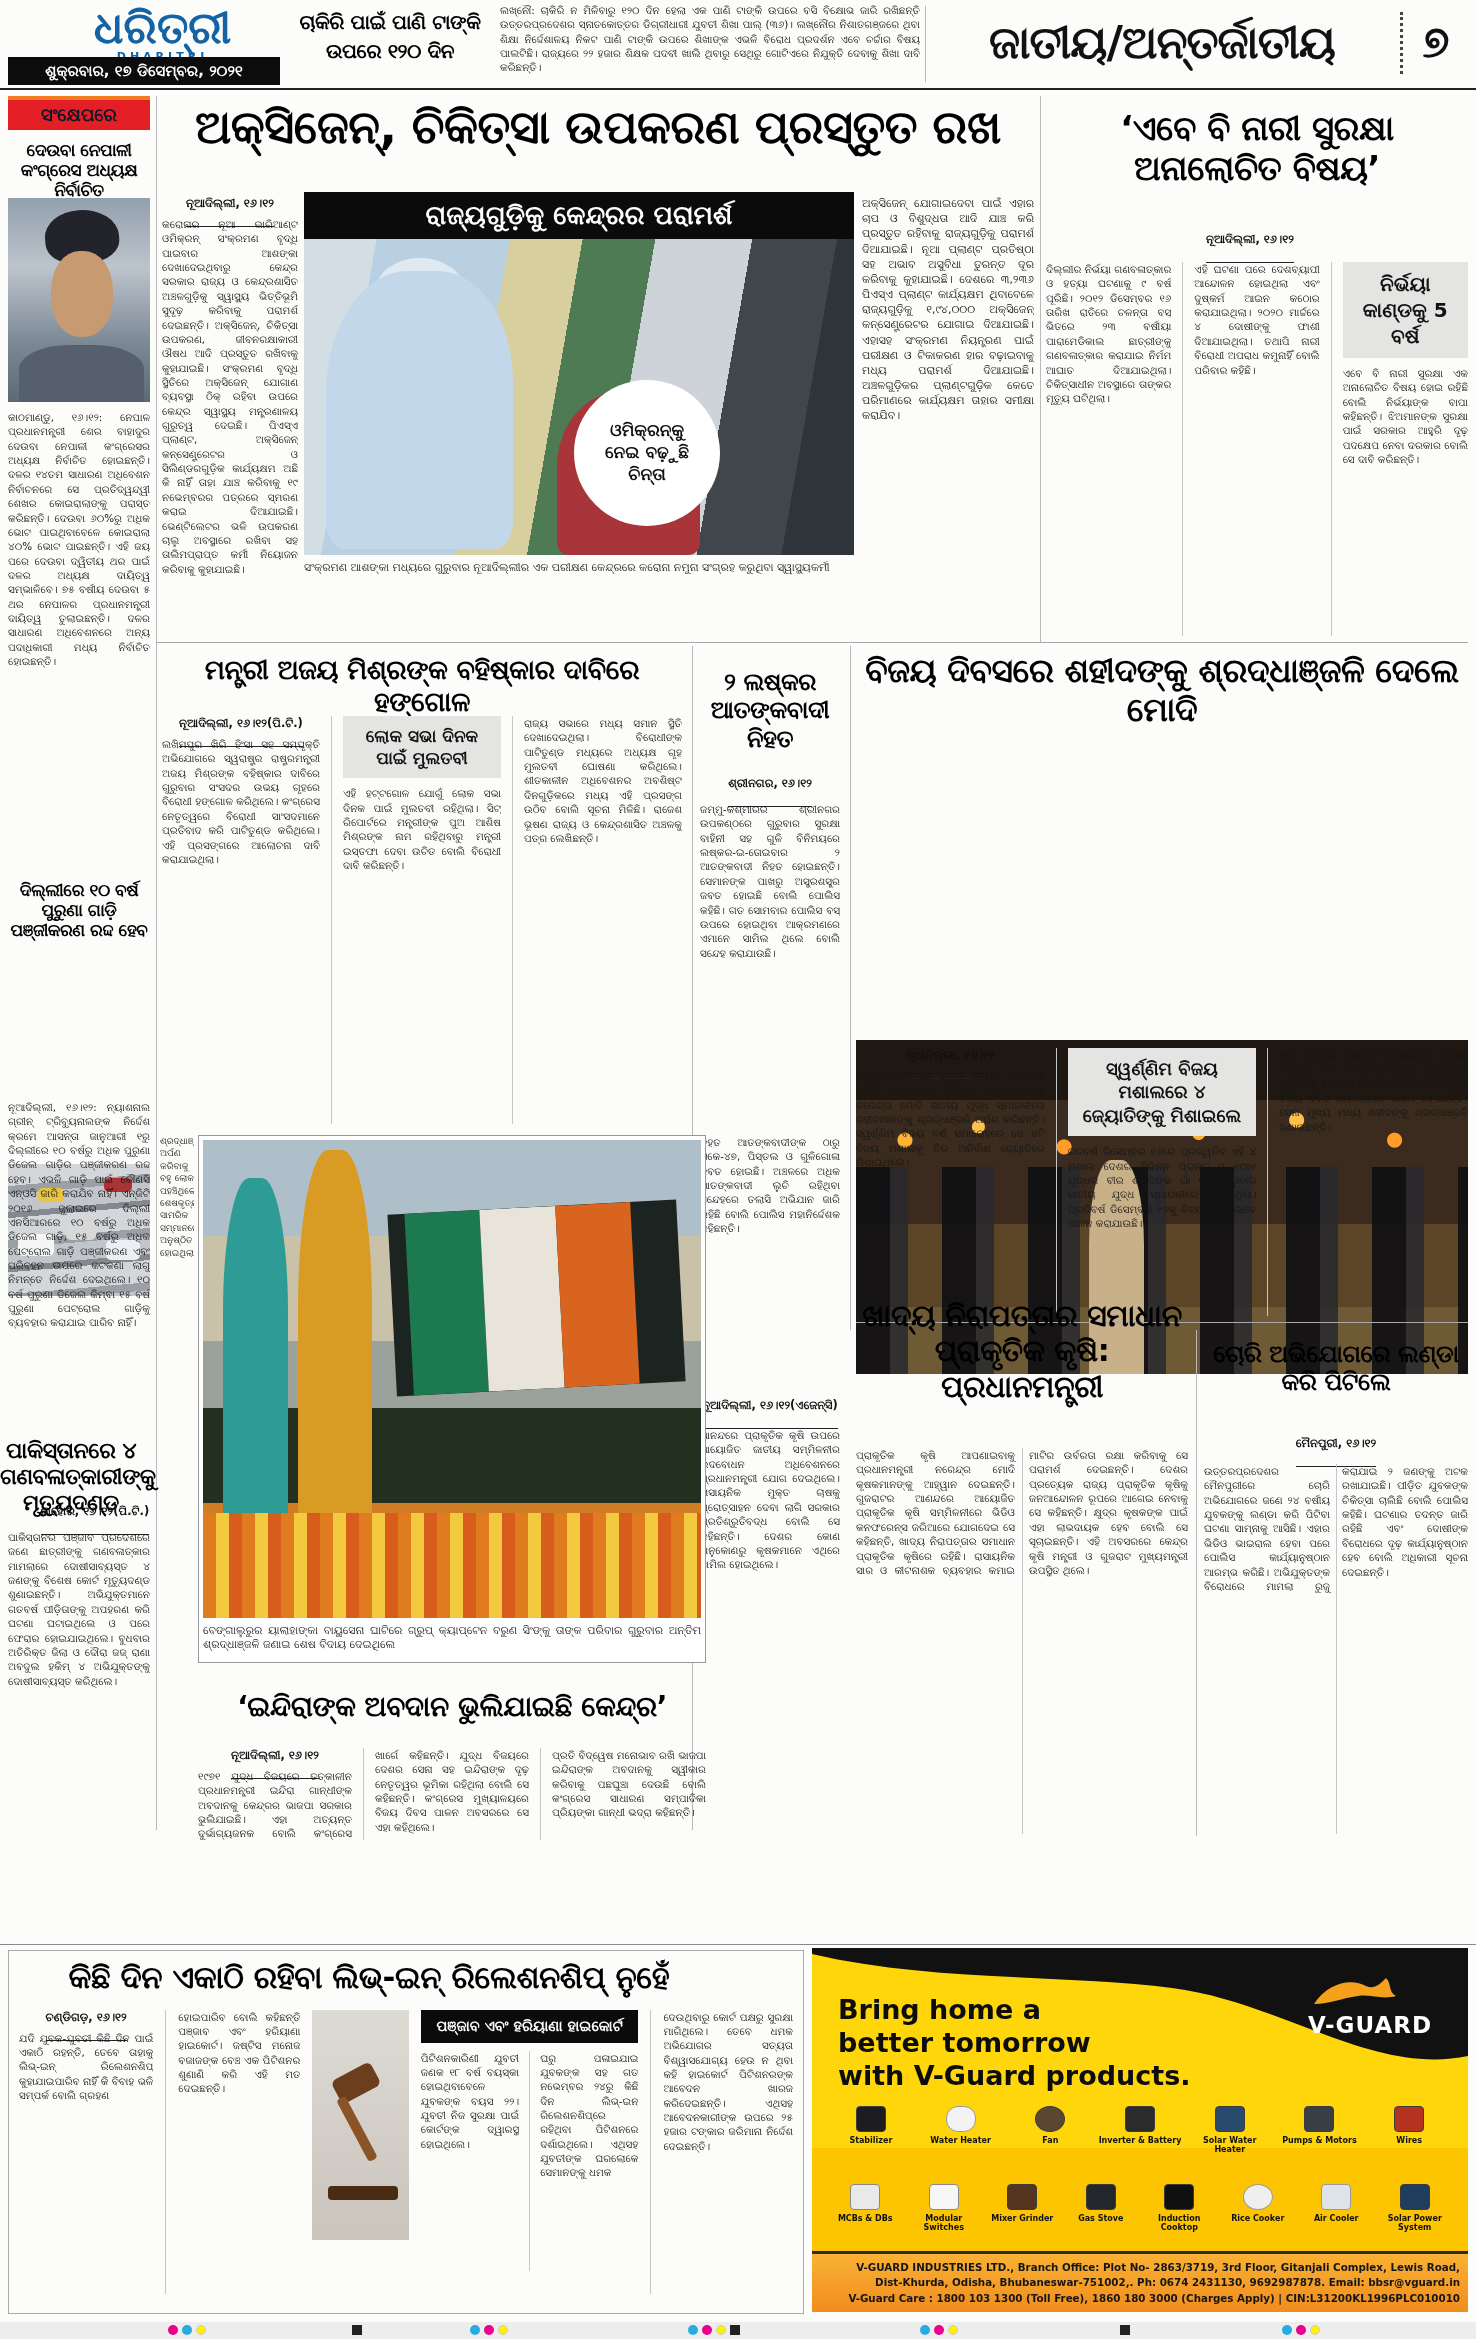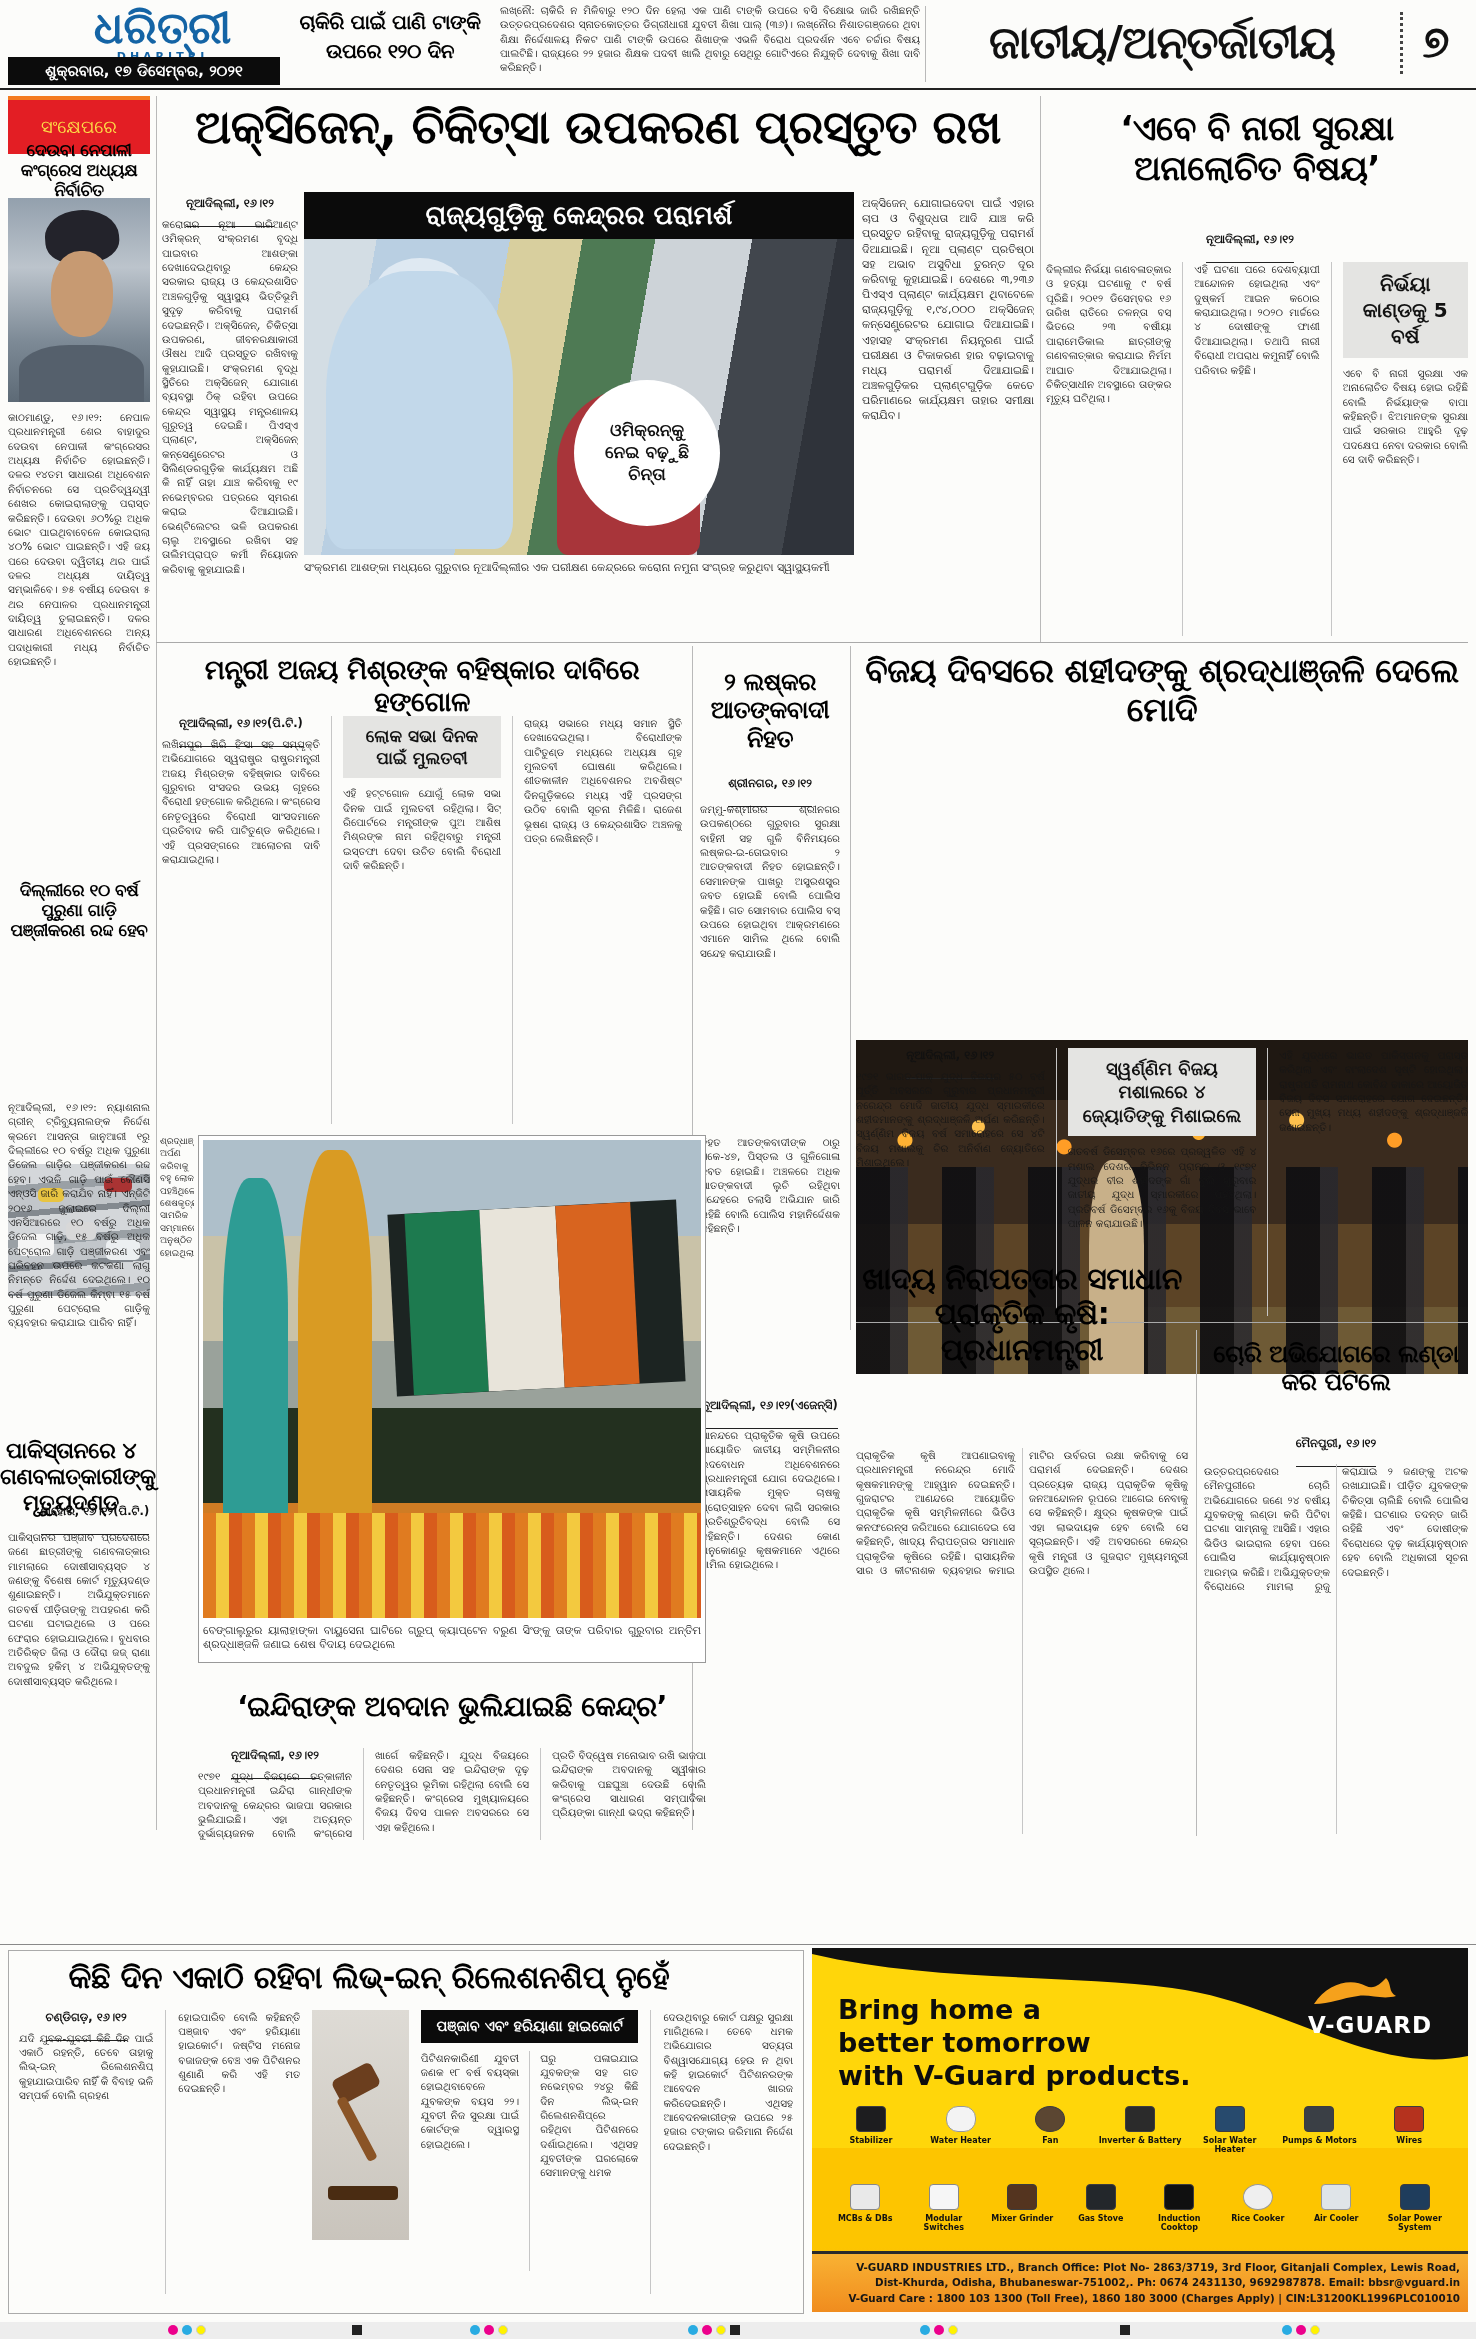--- a/index.html
+++ b/index.html
@@ -23,21 +23,21 @@
 .cols3>div+div{border-left:1px solid #c6c6c6;margin-left:11px;padding-left:11px}
 .photo{position:relative;overflow:hidden;background:#cfcfcf}
 .caption{font-size:11px;line-height:1.3;text-align:justify;overflow:hidden;color:#222}
 
 .logo-odia{font-size:44px;font-weight:700;color:#1464a5;text-align:center;line-height:1}
 .logo-latin{font-size:11px;font-weight:700;color:#1464a5;text-align:center;letter-spacing:4px}
 .datebar{background:#0c0c0c;color:#fff;font-weight:700;font-size:15px;text-align:center;line-height:28px}
 .section-title{font-size:45px;font-weight:700;text-align:center;letter-spacing:-1px}
 .pagenum{font-size:44px;font-weight:700;text-align:center}
 .dotted{position:absolute;border-left:3px dotted #444}
-.redbar{background:#e31e24;color:#fde047;font-weight:400;text-align:center;font-size:18px;padding:16px 0;border-top:4px solid #f47b20}
+.redbar{background:#e31e24;color:#0f172a;font-weight:700;text-align:center;font-size:18px;padding:4px 0;border-top:4px solid #f47b20}
 
 .ph-deuba{background:linear-gradient(180deg,#93a0ad,#bcc4cc 34%,#7d8a96 70%,#5d6a76)}
 .d-hat{position:absolute;left:26%;top:6%;width:52%;height:26%;background:#23232b;border-radius:48% 52% 40% 40%;transform:rotate(-4deg)}
 .d-face{position:absolute;left:30%;top:26%;width:44%;height:42%;background:#c79a72;border-radius:46%}
 .d-suit{position:absolute;left:8%;bottom:-2%;width:88%;height:30%;background:#55606c;border-radius:40% 40% 0 0}
 .ph-covid{background:linear-gradient(100deg,#d3dde4 0 12%,#b9cfe2 12% 34%,#d8cf9e 34% 46%,#4e7a54 46% 58%,#cdd3d8 58% 74%,#41464d 74% 88%,#2f333a 88%)}
 .c-ppe{position:absolute;left:4%;top:10%;width:34%;height:88%;background:#c2d8ea;border-radius:44% 40% 10% 10%}
 .c-cap{position:absolute;left:13%;top:6%;width:16%;height:20%;background:#dfe9f2;border-radius:50%}
 .c-red{position:absolute;left:46%;top:48%;width:26%;height:52%;background:#a8353a;border-radius:46% 46% 8% 8%}
 .c-mask{position:absolute;left:53%;top:58%;width:11%;height:12%;background:#d6404a;border-radius:40%}
@@ -216,21 +216,21 @@
   <div class="abs hd ctr" style="left:198px;top:1690px;width:508px;font-size:28px">‘ଇନ୍ଦିରାଙ୍କ ଅବଦାନ ଭୁଲିଯାଇଛି କେନ୍ଦ୍ର’</div>
   <div class="abs cols3" style="left:198px;top:1748px;width:508px;height:92px">
     <div>
       <div class="dateline"><span>ନୂଆଦିଲ୍ଲୀ, ୧୬।୧୨</span></div>
       <div class="body-txt sm">୧୯୭୧ ଯୁଦ୍ଧ ବିଜୟରେ ତତ୍କାଳୀନ ପ୍ରଧାନମନ୍ତ୍ରୀ ଇନ୍ଦିରା ଗାନ୍ଧୀଙ୍କ ଅବଦାନକୁ କେନ୍ଦ୍ରର ଭାଜପା ସରକାର ଭୁଲିଯାଇଛି। ଏହା ଅତ୍ୟନ୍ତ ଦୁର୍ଭାଗ୍ୟଜନକ ବୋଲି କଂଗ୍ରେସ ବରିଷ୍ଠ ନେତା ମଲ୍ଲିକାର୍ଜୁନ</div>
     </div>
     <div class="body-txt sm">ଖାର୍ଗେ କହିଛନ୍ତି। ଯୁଦ୍ଧ ବିଜୟରେ ଦେଶର ସେନା ସହ ଇନ୍ଦିରାଙ୍କ ଦୃଢ଼ ନେତୃତ୍ୱର ଭୂମିକା ରହିଥିଲା ବୋଲି ସେ କହିଛନ୍ତି। କଂଗ୍ରେସ ମୁଖ୍ୟାଳୟରେ ବିଜୟ ଦିବସ ପାଳନ ଅବସରରେ ସେ ଏହା କହିଥିଲେ।</div>
     <div class="body-txt sm">ପ୍ରତି ବିଦ୍ୱେଷ ମନୋଭାବ ରଖି ଭାଜପା ଇନ୍ଦିରାଙ୍କ ଅବଦାନକୁ ସ୍ୱୀକାର କରିବାକୁ ପଛଘୁଞ୍ଚା ଦେଉଛି ବୋଲି କଂଗ୍ରେସ ସାଧାରଣ ସମ୍ପାଦିକା ପ୍ରିୟଙ୍କା ଗାନ୍ଧୀ ଭଦ୍ରା କହିଛନ୍ତି।</div>
   </div>
 
-  <div class="abs hd ctr" style="left:856px;top:1261px;width:332px;font-size:30px">ଖାଦ୍ୟ ନିରାପତ୍ତାର ସମାଧାନ ପ୍ରାକୃତିକ କୃଷି: ପ୍ରଧାନମନ୍ତ୍ରୀ</div>
+  <div class="abs hd ctr" style="left:856px;top:1298px;width:332px;font-size:30px">ଖାଦ୍ୟ ନିରାପତ୍ତାର ସମାଧାନ ପ୍ରାକୃତିକ କୃଷି: ପ୍ରଧାନମନ୍ତ୍ରୀ</div>
   <div class="abs body-txt sm" style="left:856px;top:1448px;width:332px;height:386px;columns:2;column-gap:14px;column-rule:1px solid #c6c6c6">ପ୍ରାକୃତିକ କୃଷି ଆପଣାଇବାକୁ ପ୍ରଧାନମନ୍ତ୍ରୀ ନରେନ୍ଦ୍ର ମୋଦି କୃଷକମାନଙ୍କୁ ଆହ୍ୱାନ ଦେଇଛନ୍ତି। ଗୁଜରାଟର ଆଣନ୍ଦରେ ଆୟୋଜିତ ପ୍ରାକୃତିକ କୃଷି ସମ୍ମିଳନୀରେ ଭିଡିଓ କନଫରେନ୍ସ ଜରିଆରେ ଯୋଗଦେଇ ସେ କହିଛନ୍ତି, ଖାଦ୍ୟ ନିରାପତ୍ତାର ସମାଧାନ ପ୍ରାକୃତିକ କୃଷିରେ ରହିଛି। ରାସାୟନିକ ସାର ଓ କୀଟନାଶକ ବ୍ୟବହାର କମାଇ ମାଟିର ଉର୍ବରତା ରକ୍ଷା କରିବାକୁ ସେ ପରାମର୍ଶ ଦେଇଛନ୍ତି। ଦେଶର ପ୍ରତ୍ୟେକ ରାଜ୍ୟ ପ୍ରାକୃତିକ କୃଷିକୁ ଜନଆନ୍ଦୋଳନ ରୂପରେ ଆଗେଇ ନେବାକୁ ସେ କହିଛନ୍ତି। କ୍ଷୁଦ୍ର କୃଷକଙ୍କ ପାଇଁ ଏହା ଲାଭଦାୟକ ହେବ ବୋଲି ସେ ସୂଚାଇଛନ୍ତି। ଏହି ଅବସରରେ କେନ୍ଦ୍ର କୃଷି ମନ୍ତ୍ରୀ ଓ ଗୁଜରାଟ ମୁଖ୍ୟମନ୍ତ୍ରୀ ଉପସ୍ଥିତ ଥିଲେ।</div>
 
   <div class="vline" style="left:1196px;top:1330px;height:506px"></div>
   <div class="abs hd ctr" style="left:1204px;top:1340px;width:264px;font-size:24px">ଚୋରି ଅଭିଯୋଗରେ ଲଣ୍ଡା କରି ପିଟିଲେ</div>
   <div class="abs dateline" style="left:1204px;top:1436px;width:264px"><span>ମୈନପୁରୀ, ୧୬।୧୨</span></div>
   <div class="abs body-txt sm" style="left:1204px;top:1464px;width:264px;height:370px;columns:2;column-gap:12px;column-rule:1px solid #c6c6c6">ଉତ୍ତରପ୍ରଦେଶର ମୈନପୁରୀରେ ଚୋରି ଅଭିଯୋଗରେ ଜଣେ ୨୪ ବର୍ଷୀୟ ଯୁବକଙ୍କୁ ଲଣ୍ଡା କରି ପିଟିବା ଘଟଣା ସାମ୍ନାକୁ ଆସିଛି। ଏହାର ଭିଡିଓ ଭାଇରାଲ ହେବା ପରେ ପୋଲିସ କାର୍ଯ୍ୟାନୁଷ୍ଠାନ ଆରମ୍ଭ କରିଛି। ଅଭିଯୁକ୍ତଙ୍କ ବିରୋଧରେ ମାମଲା ରୁଜୁ କରାଯାଇ ୨ ଜଣଙ୍କୁ ଅଟକ ରଖାଯାଇଛି। ପୀଡ଼ିତ ଯୁବକଙ୍କ ଚିକିତ୍ସା ଚାଲିଛି ବୋଲି ପୋଲିସ କହିଛି। ଘଟଣାର ତଦନ୍ତ ଜାରି ରହିଛି ଏବଂ ଦୋଷୀଙ୍କ ବିରୋଧରେ ଦୃଢ଼ କାର୍ଯ୍ୟାନୁଷ୍ଠାନ ହେବ ବୋଲି ଅଧିକାରୀ ସୂଚନା ଦେଇଛନ୍ତି।</div>
 
   <div class="hline thin" style="left:0;top:1944px;width:1476px;background:#888"></div>
 
   <div class="abs" style="left:8px;top:1950px;width:796px;height:364px;border:1px solid #aaa;padding:8px 10px">

